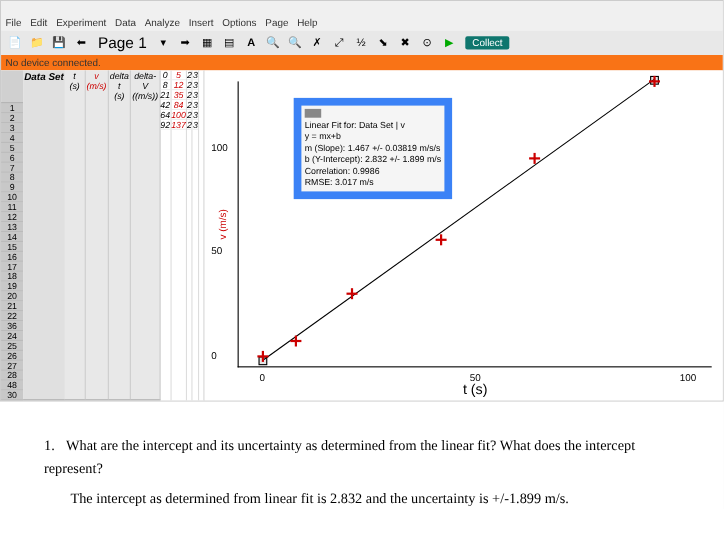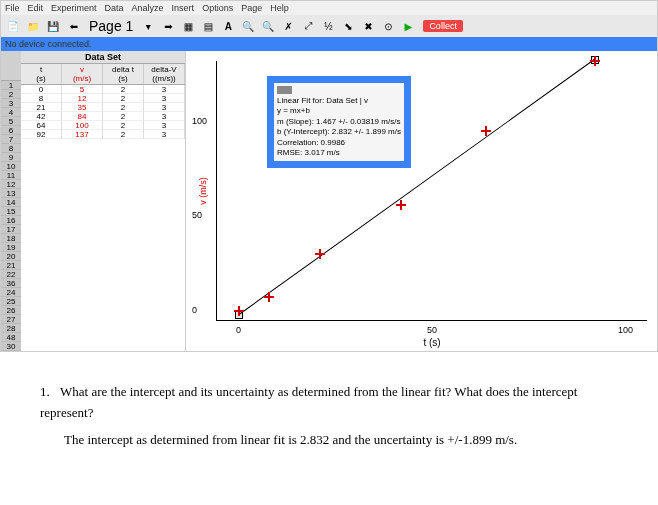--- a/index.html
+++ b/index.html
@@ -1,44 +1,44 @@
 <!DOCTYPE html>
 <html><head>
   <meta charset="utf-8">
   <style>
     * { margin: 0; padding: 0; box-sizing: border-box; }
     body { font-family: Arial, sans-serif; font-size: 10px; background: #fff; width: 658px; }
     .app { border: 1px solid #ccc; background: #f5f5f5; }
     .menubar { display: flex; gap: 8px; padding: 2px 4px; background: #f0f0f0; font-size: 9px; color: #333; }
-    .menubar span { cursor: pointer; }
+    .menubar span { cursor: pointer; margin-top: 13px; }
     .toolbar { display: flex; align-items: center; gap: 2px; padding: 2px 4px; background: #e8e8e8; height: 22px; }
     .tb-icon { width: 18px; height: 16px; display: flex; align-items: center; justify-content: center; font-size: 10px; border: 1px solid transparent; }
     .page-label { font-size: 14px; padding: 0 4px; }
-    .collect-btn { background: #ef4444; color: #fff; padding: 1px 6px; font-size: 9px; margin-left: 4px; border-radius: 2px; }
-    .status-bar { font-size: 9px; padding: 2px 4px; color: #333; background: #3b82f6; }
+    .collect-btn { background: #0f766e; color: #fff; padding: 1px 6px; font-size: 9px; margin-left: 4px; border-radius: 2px; }
+    .status-bar { font-size: 9px; padding: 2px 4px; color: #333; background: #f97316; }
     .main { display: flex; height: 300px; }
     .table-side { width: 185px; background: #fff; display: flex; border-right: 1px solid #ccc; }
     .rownum-col { width: 20px; background: #d0d0d0; }
     .rownum-col .hdr { height: 30px; border-bottom: 1px solid #aaa; }
     .rownum-col .rn { height: 9px; font-size: 8px; text-align: center; color: #000; border-bottom: 1px solid #bbb; background: #c8c8c8; }
-    .data-table { flex: 1; display: flex; flex-direction: column; }
+    .data-table { flex: 1; display: flex; flex-direction: row; font-style: italic; }
     .ds-title { font-size: 9px; font-weight: bold; text-align: center; padding: 1px; background: #e0e0e0; border-bottom: 1px solid #aaa; }
     .thead { display: flex; background: #e8e8e8; border-bottom: 1px solid #aaa; }
     .th { flex: 1; text-align: center; font-size: 8px; padding: 1px; border-right: 1px solid #ccc; }
     .th .unit { display: block; font-size: 8px; }
     .tbody { display: flex; }
     .tcol { flex: 1; border-right: 1px solid #ddd; }
     .td { height: 9px; font-size: 8px; text-align: center; border-bottom: 1px solid #eee; }
     .red { color: #c00; }
     .chart-side { flex: 1; background: #fff; position: relative; padding: 10px 10px 20px 30px; }
     .chart-area { position: relative; width: 100%; height: 260px; border-left: 1px solid #000; border-bottom: 1px solid #000; }
     .y-tick { position: absolute; left: -25px; font-size: 9px; transform: translateY(-50%); }
     .x-tick { position: absolute; bottom: -15px; font-size: 9px; transform: translateX(-50%); }
     .y-label { position: absolute; left: -28px; top: 50%; transform: translateY(-50%) rotate(-90deg); font-size: 9px; color: #c00; }
-    .x-label { position: absolute; bottom: -28px; left: 50%; transform: translateX(-50%); font-size: 10px; }
+    .x-label { position: absolute; bottom: -28px; left: 50%; transform: translateX(-50%); font-size: 13px; }
     .fit-box { position: absolute; top: 15px; left: 50px; background: #f5f5f5; border: 7px solid #3b82f6; padding: 3px; font-size: 8px; line-height: 1.3; }
     .fit-box .hdr-bar { background: #888; height: 8px; width: 15px; margin-bottom: 2px; }
     .data-point { position: absolute; width: 10px; height: 10px; transform: translate(-50%, 50%); }
     .data-point::before, .data-point::after { content: ''; position: absolute; background: #c00; }
     .data-point::before { left: 0; right: 0; top: 4px; height: 2px; }
     .data-point::after { top: 0; bottom: 0; left: 4px; width: 2px; }
     .fit-point { position: absolute; width: 8px; height: 8px; border: 1px solid #000; background: rgba(0,0,0,0.1); transform: translate(-50%, 50%); }
     .fit-line { position: absolute; height: 1px; background: #000; transform-origin: left center; }
     .questions { padding: 30px 40px; font-size: 13px; line-height: 1.6; font-family: Liberation Serif, serif; }
     .questions .q-num { display: inline-block; width: 20px; }

